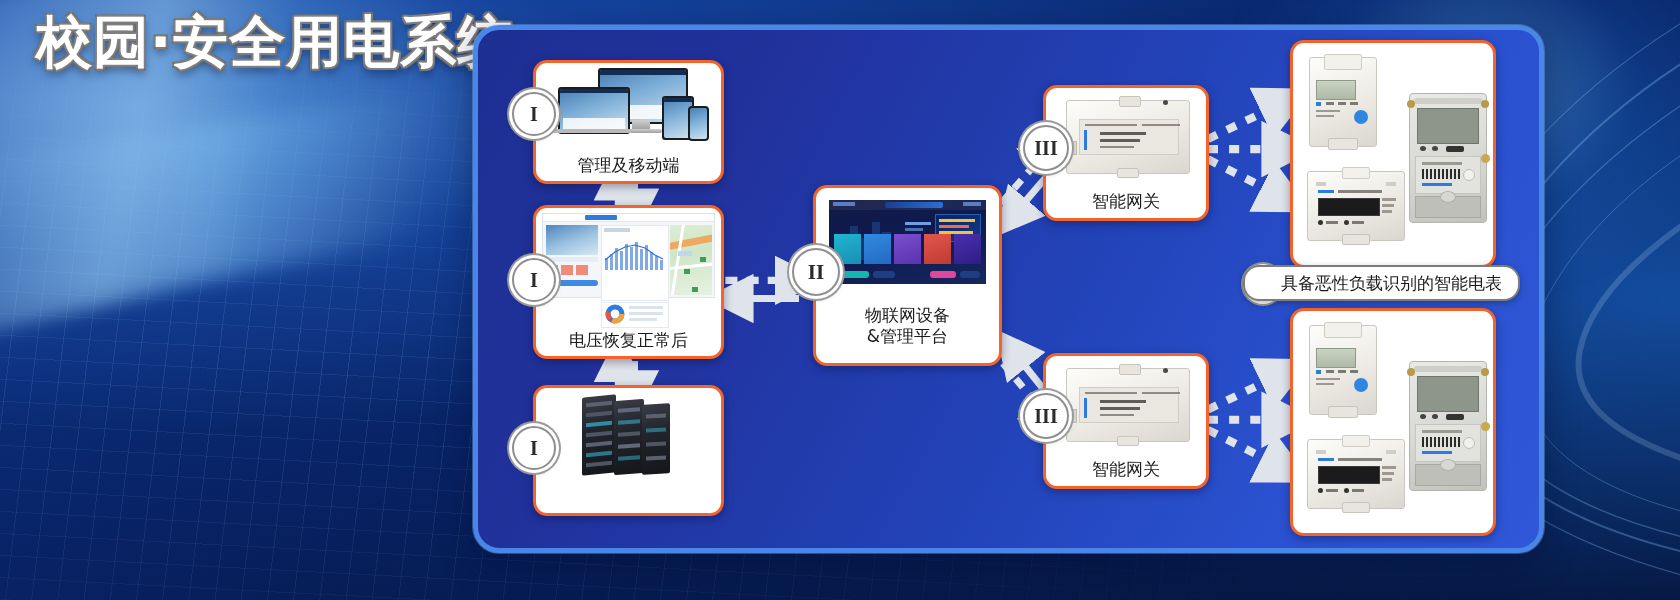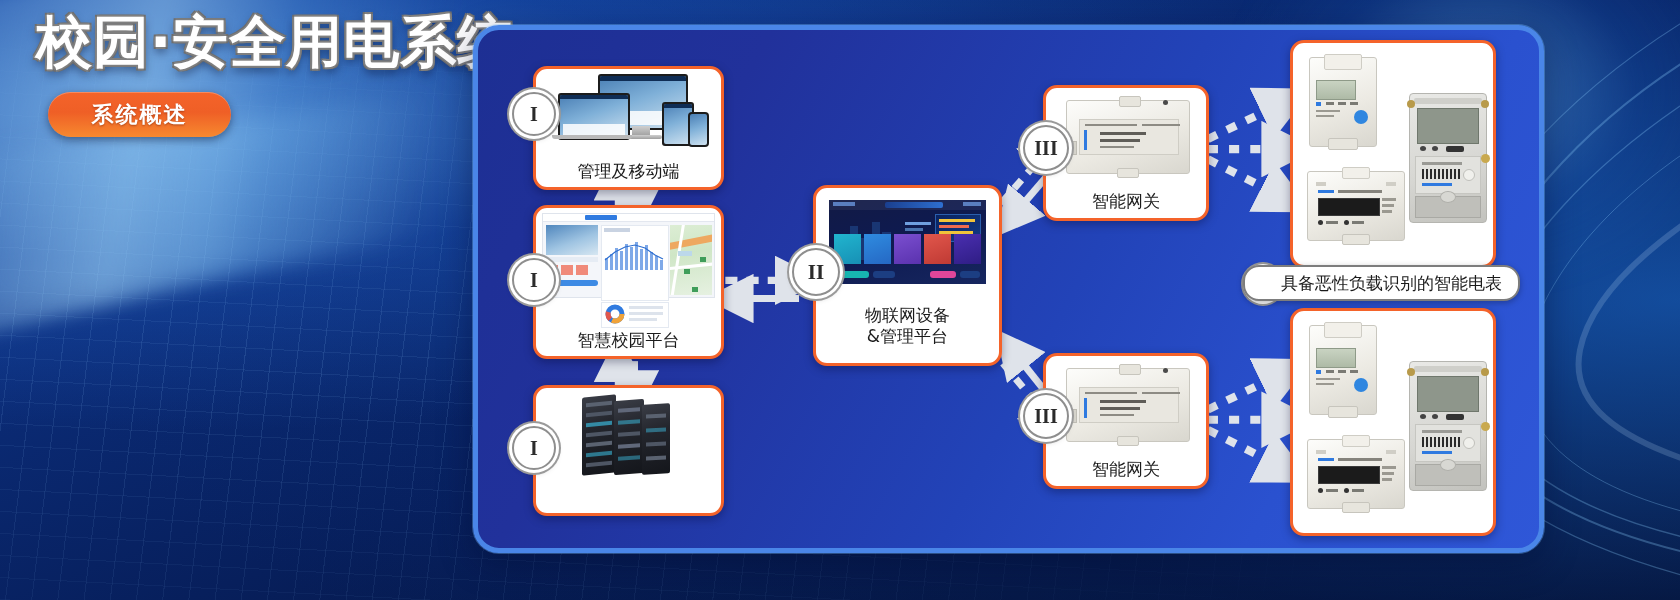--- a/index.html
+++ b/index.html
@@ -111,23 +111,20 @@
       <path d="M560 0 C 400 90, 300 210, 272 320 S 330 530, 560 585" stroke-width="1.2"></path>
       <path d="M560 130 C 460 190, 390 265, 368 345 S 410 490, 560 520" stroke-width="1"></path>
     </g>
     <g fill="none" stroke="#cfeaff" stroke-opacity=".22">
       <path d="M560 200 C 480 250, 430 300, 420 350 S 450 440, 560 470" stroke-width="6"></path>
     </g>
   </svg>
 
   <div class="left">
     <div class="title">校园·安全用电系统</div>
-    <div class="pill">
-      <span>系统概述</span>
-    </div>
   </div>
 
   <div class="panel">
     <div class="panel-inner">
 
       <svg class="arrows" viewBox="0 0 1051 508">
         <defs>
           <marker id="ah" markerWidth="7" markerHeight="7" refX="3" refY="3.5" orient="auto">
             <path d="M0,0 L7,3.5 L0,7 z" fill="#dfe3ea"></path>
           </marker>
@@ -163,21 +160,21 @@
           <path d="M723,386 L800,386" marker-end="url(#ah)"></path>
           <path d="M723,396 L798,434" marker-end="url(#ah)"></path>
         </g>
 
         <g fill="none" stroke="#c9ced8" stroke-width="7" stroke-dasharray="9 9">
           <path d="M856,118 L932,118" marker-end="url(#ah)"></path>
           <path d="M856,386 L932,386" marker-end="url(#ah)"></path>
         </g>
       </svg>
 
-      <div class="card" style="left:55px;top:36px;width:185px;height:118px;">
+      <div class="card" style="left:55px;top:30px;width:185px;height:118px;">
         <div class="thumb" style="height:86px;">
           <div class="mock">
             <div class="bezel" style="position:absolute;left:62px;top:5px;width:86px;height:52px;">
               <div class="scr sky" style="position:absolute;inset:2px;">
                 <div style="position:absolute;left:0;right:0;top:0;height:5px;background:#0f2d55;"></div>
                 <div style="position:absolute;left:3px;right:3px;bottom:3px;height:14px;background:rgba(255,255,255,.85);"></div>
               </div>
             </div>
             <div class="stand" style="position:absolute;left:96px;top:57px;width:18px;height:10px;"></div>
             <div class="stand" style="position:absolute;left:84px;top:66px;width:42px;height:4px;border-radius:2px;"></div>
@@ -253,21 +250,21 @@
                 <div style="position:absolute;left:14px;top:44px;width:6px;height:5px;background:#3f9d5a;"></div>
 
                 <div style="position:absolute;left:22px;top:62px;width:6px;height:5px;background:#3f9d5a;"></div>
 
                 <div style="position:absolute;left:8px;top:26px;width:14px;height:5px;background:#bcd8ea;"></div>
 
               </div>
             </div>
           </div>
         </div>
-        <div class="cap" style="height:32px;line-height:32px;">智慧校园平台</div>
+        <div class="cap" style="height:32px;line-height:32px;">电压恢复正常后</div>
       </div>
       <div class="badge" style="left:34px;top:228px;width:40px;height:40px;font-size:20px;">I</div>
 
       <div class="card" style="left:55px;top:355px;width:185px;height:125px;">
         <div class="thumb" style="height:92px;">
           <div class="mock">
             <div class="rack" style="position:absolute;left:46px;top:8px;width:34px;height:78px;transform:skewY(-6deg);">
               <div style="position:absolute;left:4px;top:6px;right:4px;height:4px;background:#5a6270;"></div>
               <div style="position:absolute;left:4px;top:16px;right:4px;height:4px;background:#4e5664;"></div>
               <div style="position:absolute;left:4px;top:26px;right:4px;height:4px;background:#3bb4d6;opacity:.7;"></div>

